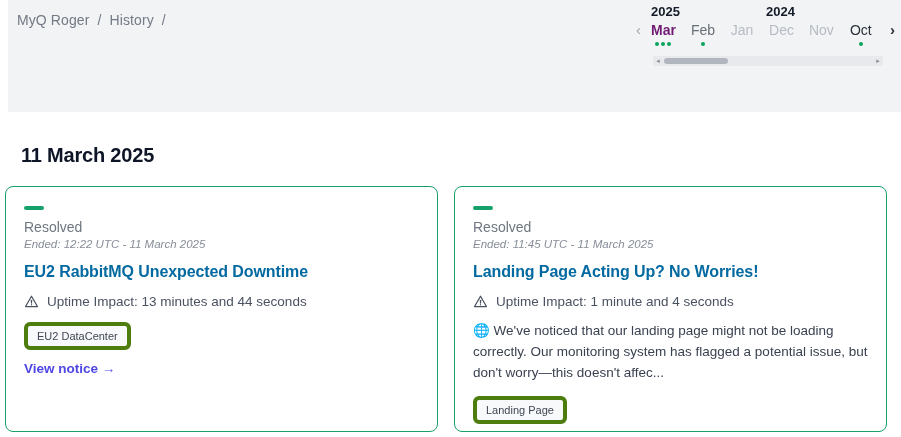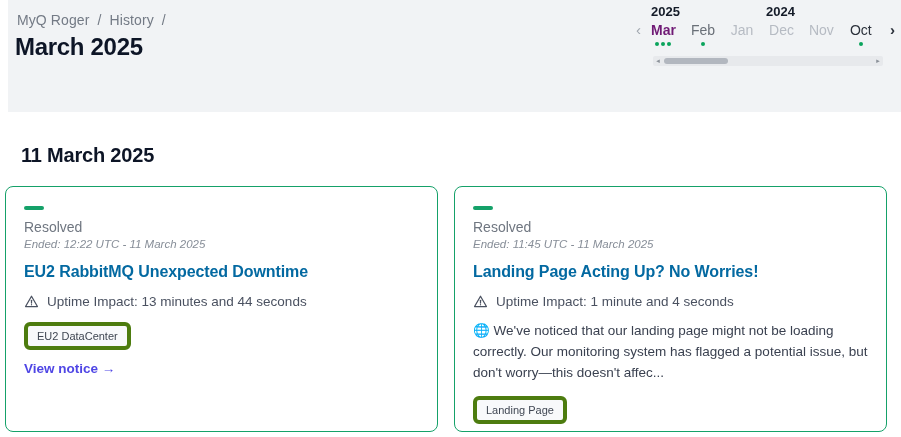--- a/index.html
+++ b/index.html
@@ -59,21 +59,20 @@
 
 <div class="header-band">
 
   <div class="breadcrumb">
     <span class="crumb">MyQ Roger</span>
     <span>/</span>
     <span class="crumb">History</span>
     <span>/</span>
   </div>
 
-  <div class="page-title">March 2025</div>
 
   <div class="timeline">
     <div class="tl-year y-2025">2025</div>
     <div class="tl-year y-2024">2024</div>
 
     <div class="tl-chevron prev">‹</div>
 
     <div class="tl-months">
       <div class="tl-month m-active">
         <span class="m-label">Mar</span>

